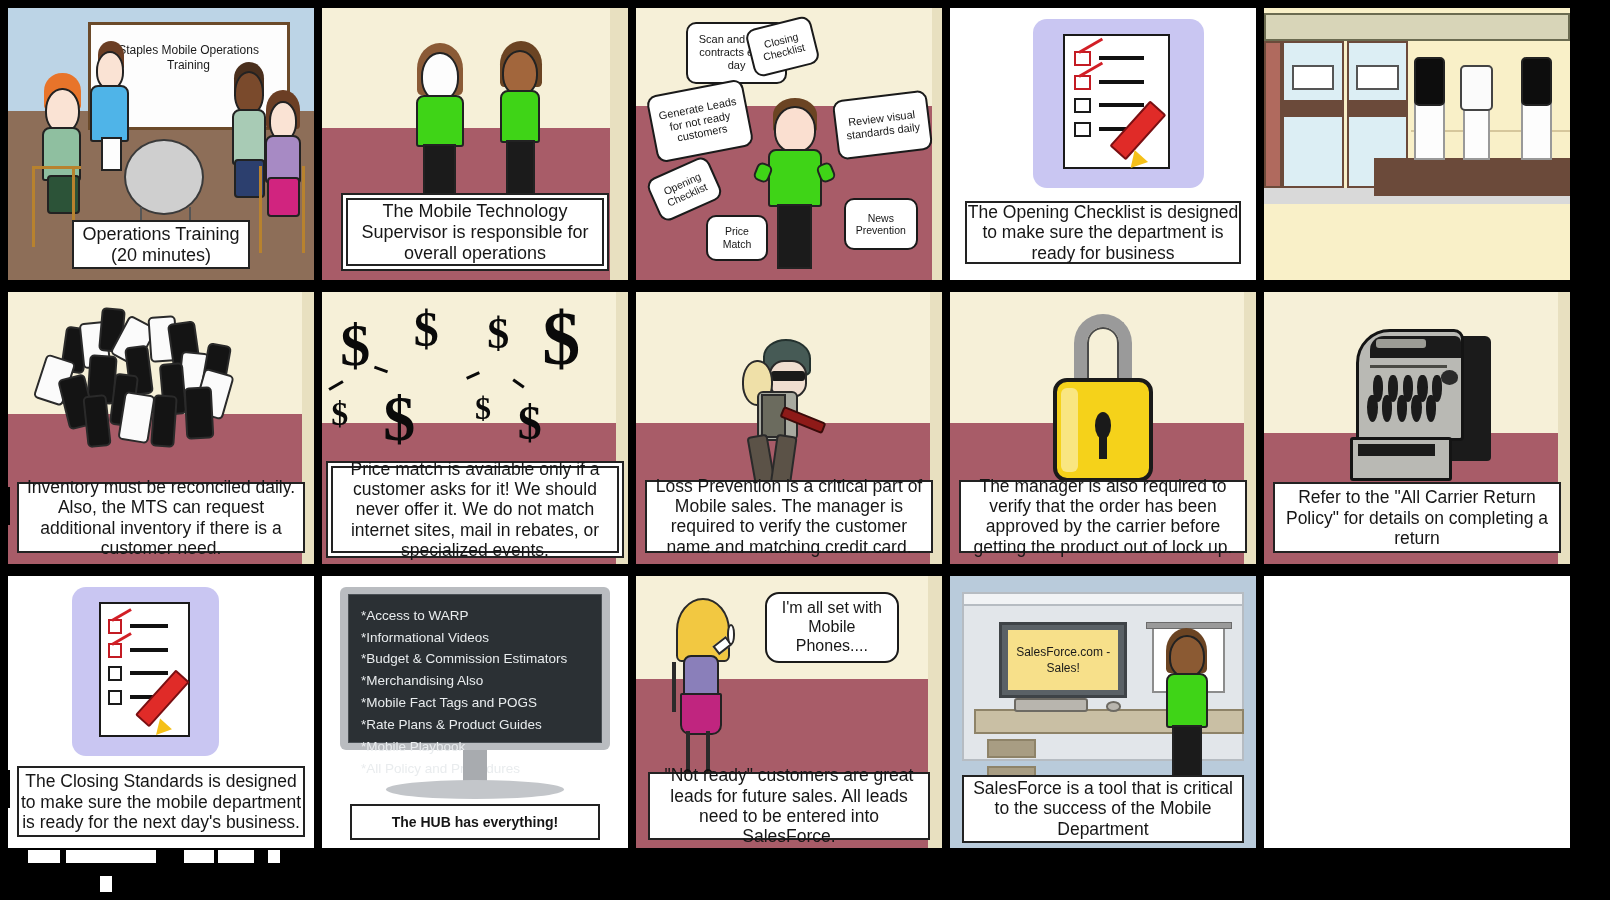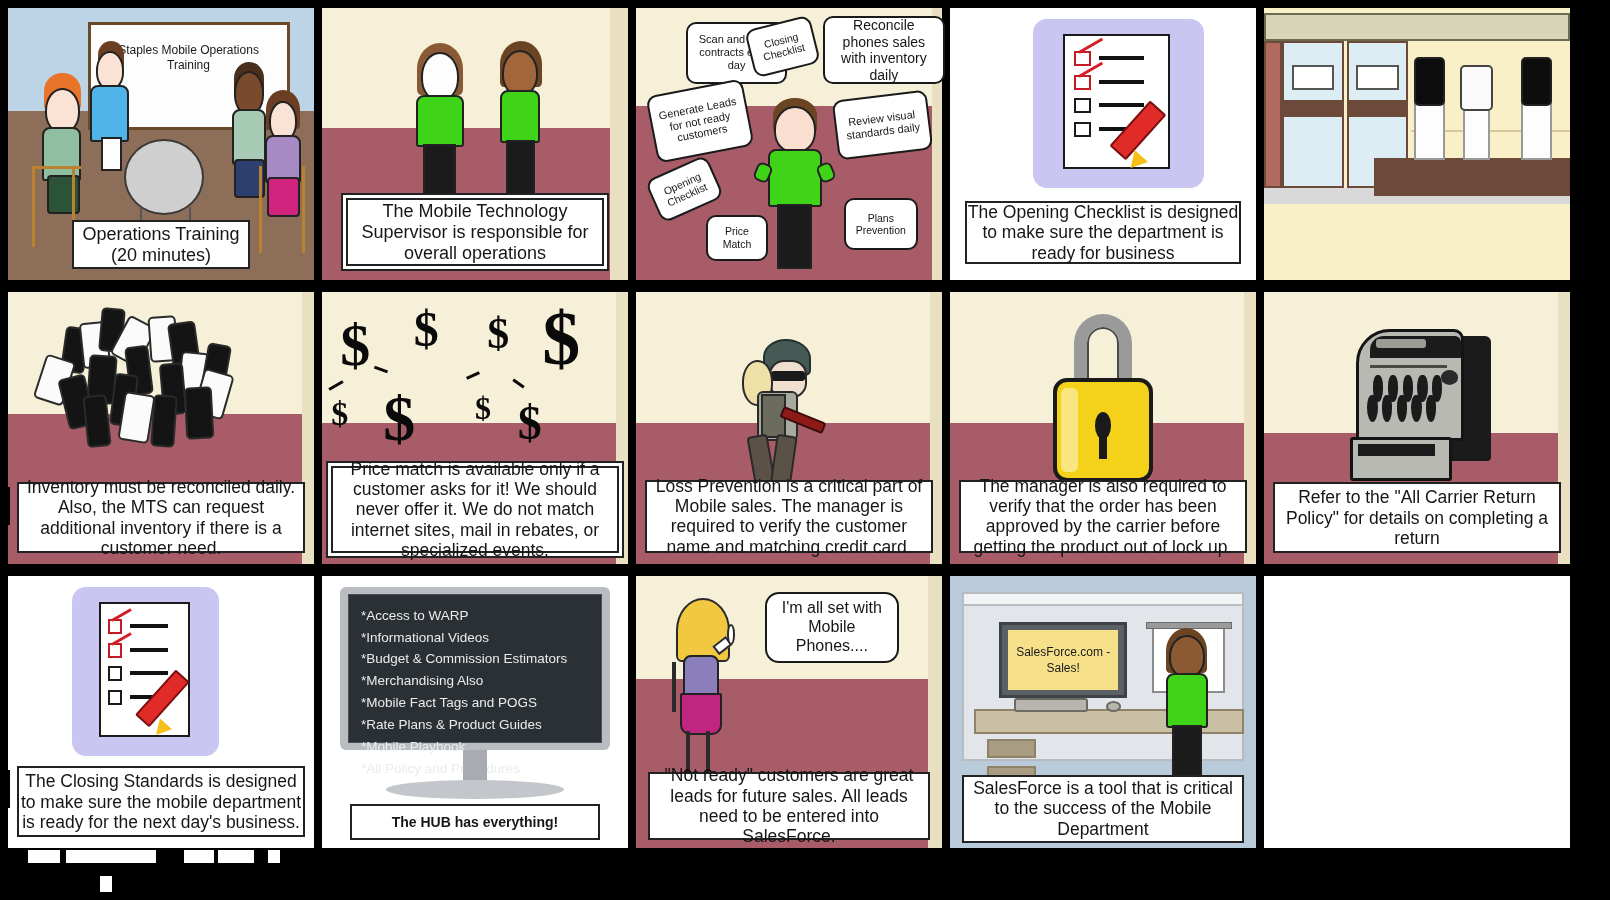--- a/index.html
+++ b/index.html
@@ -272,37 +272,34 @@
         <div class="p-leg" style="left:20%;top:62%;width:58%;height:38%;"></div>
       </div>
     </div>
 
     <div class="bub" style="left:2%; top:5%; width:33%; height:23%;margin-left:44px;">
       <span>Scan and email contracts every day</span>
     </div>
     <div class="bub small" style="left:37%; top:5%; width:22%; height:18%; transform:rotate(-14deg);">
       <span>Closing Checklist</span>
     </div>
-    <div class="bub big" style="left:61%; top:3%; width:40%; height:25%;">
-      <span>Reconcile phones sales with inventory daily</span>
-    </div>
     <div class="bub" style="left:5%; top:29%; width:32%; height:25%; transform:rotate(-11deg);">
       <span>Generate Leads for not ready customers</span>
     </div>
     <div class="bub" style="left:65%; top:32%; width:31%; height:22%; transform:rotate(-7deg);">
       <span>Review visual standards daily</span>
     </div>
     <div class="bub small" style="left:5%; top:58%; width:22%; height:17%; transform:rotate(-24deg);">
       <span>Opening Checklist</span>
     </div>
     <div class="bub small" style="left:23%; top:76%; width:20%; height:17%;">
       <span>Price Match</span>
     </div>
     <div class="bub small" style="left:68%; top:70%; width:24%; height:19%;">
-      <span>Plans Prevention</span>
+      <span>News Prevention</span>
     </div>
   </div>
 
   <div class="cell" style="left:950px; top:8px; width:306px; height:272px;">
     <div class="scene bg-white"></div>
     <div class="cl-wrap" style="left:27%; top:4%; width:56%; height:62%;">
       <div class="cl-page" style="left:18%; top:9%; width:62%; height:80%;"></div>
       <div class="cl-box checked" style="left:24%; top:19%; width:10%; height:9%;"></div>
       <div class="cl-box checked" style="left:24%; top:33%; width:10%; height:9%;"></div>
       <div class="cl-box" style="left:24%; top:47%; width:10%; height:9%;"></div>

